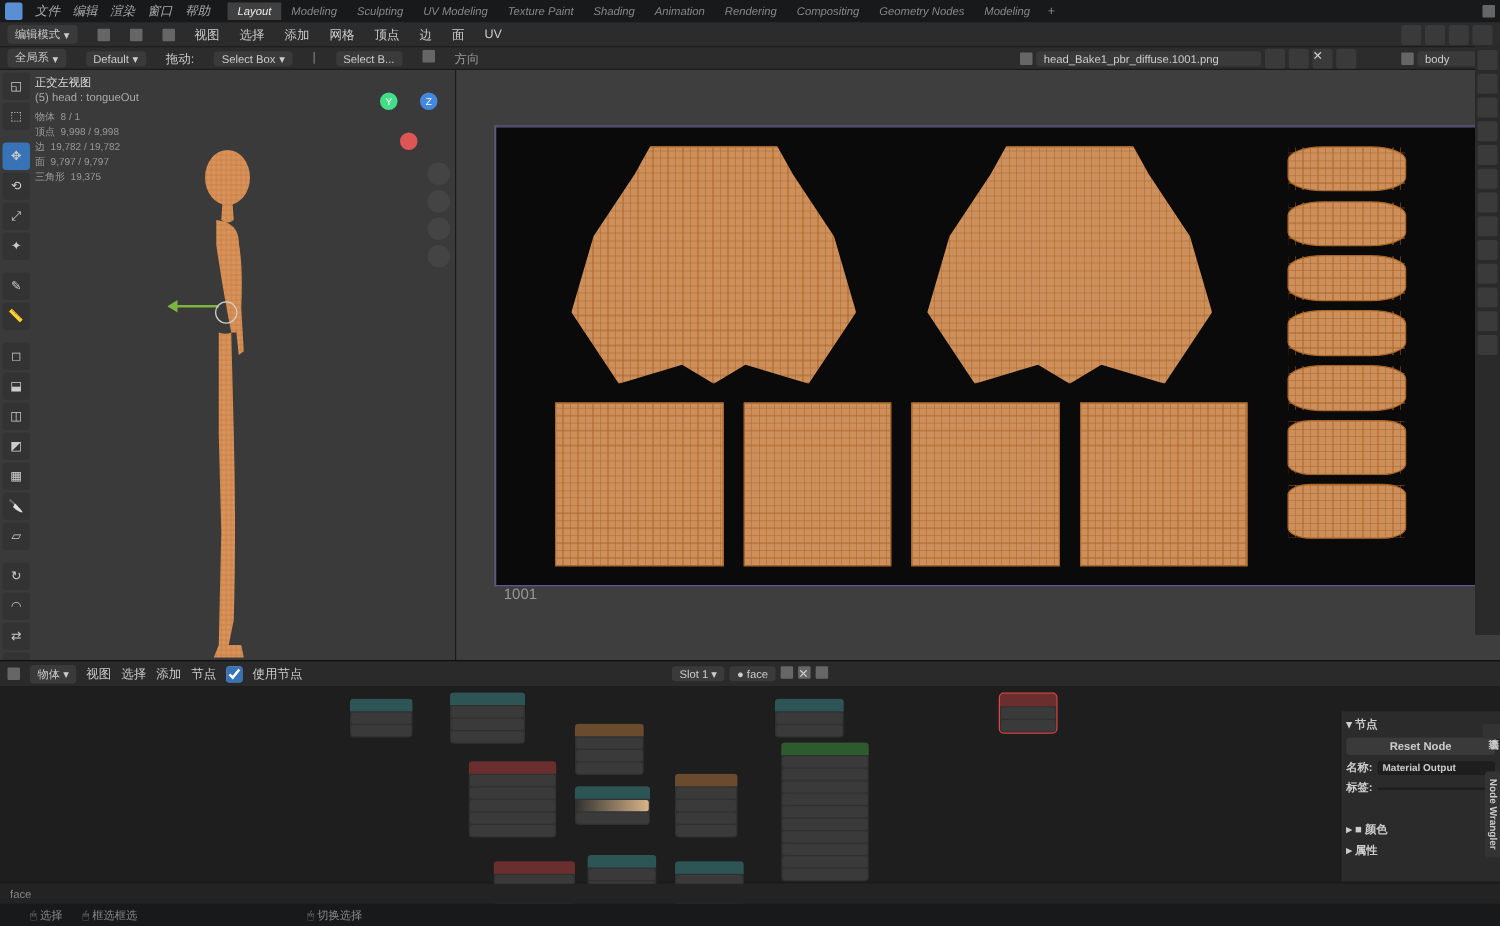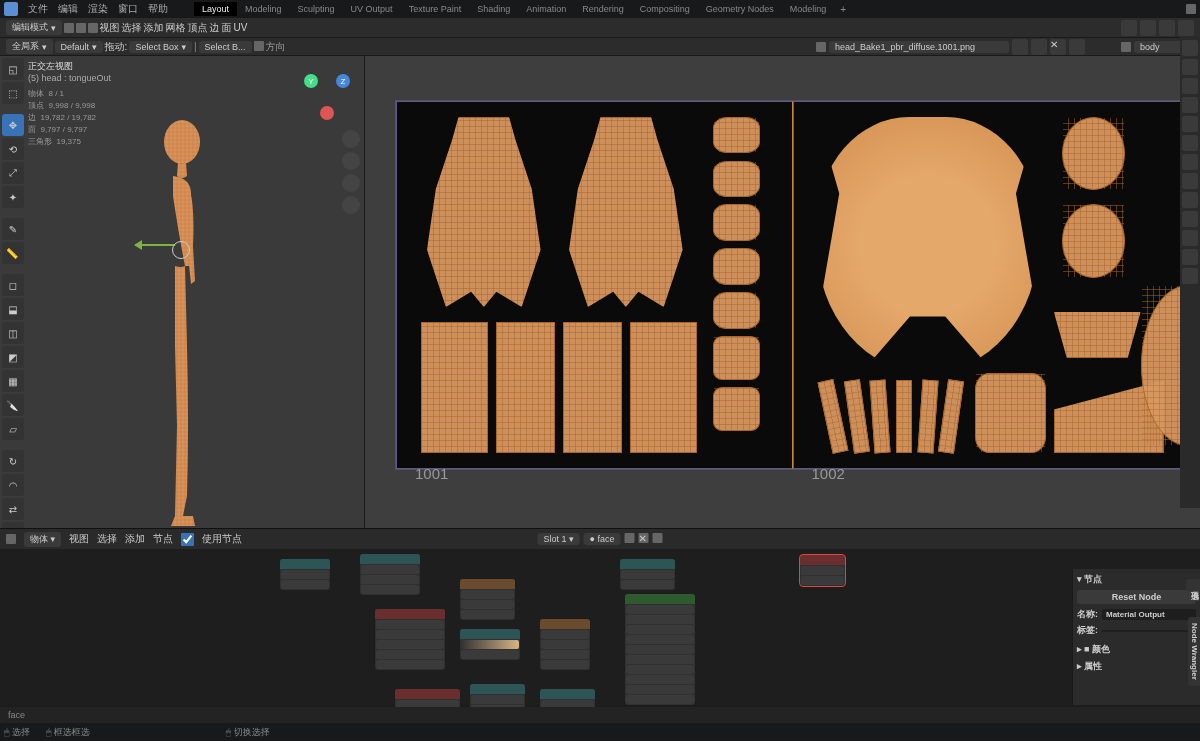--- a/index.html
+++ b/index.html
@@ -1,31 +1,31 @@
 <!DOCTYPE html>
 <html><head>
 <meta charset="utf-8">
 <style>
 * { margin: 0; padding: 0; box-sizing: border-box; font-family: sans-serif; }
 body { width: 1200px; height: 741px; background: #292929; color: #ccc; font-size: 10px; overflow: hidden; position: relative; }
 
 
 .top-menu { height: 18px; background: #18191a; display: flex; align-items: center; padding: 0 4px; gap: 10px; }
 .top-menu .logo { width: 14px; height: 14px; background: #5a8fd4; border-radius: 2px; }
-.top-menu span { color: #aaa; cursor: pointer; }
+.top-menu span { color: #aaa; cursor: pointer; font-style: italic; }
 .top-menu .right { margin-left: auto; display: flex; gap: 6px; align-items: center; }
 
 
 .workspace-tabs { height: 18px; background: #222; display: flex; align-items: center; gap: 0; padding-left: 120px; }
 .workspace-tabs .tab { padding: 2px 8px; color: #888; cursor: pointer; font-size: 9px; }
-.workspace-tabs .tab.active { background: #000000; color: #eee; margin-left: 12px; }
+.workspace-tabs .tab.active { background: #404040; color: #eee; }
 .workspace-tabs .plus { padding: 0 6px; color: #888; }
 
 
-.sec-bar { height: 20px; background: #2c2c2c; border-bottom: 1px solid #1a1a1a; display: flex; align-items: center; padding: 0 6px; gap: 2px; }
+.sec-bar { height: 20px; background: #2c2c2c; border-bottom: 1px solid #1a1a1a; display: flex; align-items: center; padding: 0 6px; gap: 16px; }
 .sec-bar .pill { background: #3a3a3a; padding: 1px 6px; border-radius: 3px; font-size: 9px; }
 .sec-bar .dropdown { background: #3a3a3a; padding: 1px 6px; border-radius: 3px; font-size: 9px; display: inline-flex; align-items: center; gap: 3px; }
 .sec-bar .right-cluster { margin-left: auto; display: flex; gap: 3px; align-items: center; }
 .sec-bar .icon-sq { width: 16px; height: 16px; background: #3a3a3a; border-radius: 2px; display: inline-block; }
 
 
 .main { display: flex; height: 472px; }
 .viewport-3d { width: 365px; background: #3a3a3a; position: relative; border-right: 1px solid #1a1a1a; }
 .viewport-3d .info { position: absolute; top: 4px; left: 28px; font-size: 9px; line-height: 12px; color: #ddd; }
 .viewport-3d .info-stats { color: #999; font-size: 8px; }
@@ -39,21 +39,21 @@
 .viewport-3d .side-icons .si { width: 18px; height: 18px; background: #444; border-radius: 50%; }
 .viewport-3d .figure { position: absolute; left: 50%; top: 60px; transform: translateX(-50%); }
 .viewport-3d .arrow-green { position: absolute; left: 135px; top: 188px; width: 40px; height: 2px; background: #7db33e; }
 .viewport-3d .arrow-green::before { content:''; position: absolute; left: -6px; top: -4px; border: 5px solid transparent; border-right: 8px solid #7db33e; }
 .viewport-3d .circle-cursor { position: absolute; left: 172px; top: 185px; width: 18px; height: 18px; border: 1px solid #ccc; border-radius: 50%; }
 
 .uv-area { flex: 1; background: #3e3e3e; position: relative; }
 .uv-canvas { position: absolute; left: 30px; top: 44px; right: 10px; bottom: 58px; background: #0a0a0a; border: 1px solid #555; display: flex; }
 .uv-half { flex: 1; position: relative; border: 1px solid #5b568c; }
 .uv-half.left { border-right: 1px solid #c98a3d; }
-.uv-label { position: absolute; bottom: -14px; left: 18px; font-size: 15px; color: #999; }
+.uv-label { position: absolute; bottom: -14px; left: 6px; font-size: 12px; color: #999; }
 .uv-shape { position: absolute; background: #d89862; border: 1px solid #b36b28; opacity: 0.95; }
 .uv-shape.mesh::after { content:''; position: absolute; inset: 0; background: repeating-linear-gradient(0deg, transparent 0 5px, rgba(180,107,40,0.5) 5px 6px), repeating-linear-gradient(90deg, transparent 0 5px, rgba(180,107,40,0.5) 5px 6px); }
 .uv-head { position: absolute; background: radial-gradient(circle, #e5a86b 40%, #d08d4c 100%); border-radius: 50% 50% 60% 60%; }
 
 
 .node-area { height: 195px; background: #1c1c1c; border-top: 1px solid #111; position: relative; overflow: hidden; }
 .node-header { height: 20px; background: #2a2a2a; display: flex; align-items: center; padding: 0 6px; gap: 8px; }
 .node-header .pill { background: #3a3a3a; padding: 1px 6px; border-radius: 3px; font-size: 9px; }
 .node-header .center { position: absolute; left: 50%; transform: translateX(-50%); display: flex; gap: 4px; }
 .node-canvas { position: absolute; inset: 20px 0 18px 0; background: #1e1e1e; background-image: radial-gradient(circle, #2a2a2a 0.5px, transparent 0.5px); background-size: 16px 16px; font-weight: bold; }
@@ -71,40 +71,40 @@
 .right-side .ri { width: 16px; height: 16px; background: #3a3a3a; border-radius: 2px; }
 
 
 .node-panel { position: absolute; right: 0; top: 20px; bottom: 0; width: 128px; background: #2b2b2b; border-left: 1px solid #1a1a1a; padding: 4px; font-size: 9px; }
 .node-panel .row { display: flex; align-items: center; gap: 4px; margin-bottom: 3px; }
 .node-panel .field { flex: 1; background: #1e1e1e; padding: 1px 4px; border-radius: 2px; font-size: 8px; }
 .node-panel .btn-wide { background: #3a3a3a; padding: 2px 4px; border-radius: 3px; text-align: center; margin-bottom: 4px; }
 .node-panel .side-tab { position: absolute; right: -1px; top: 30px; writing-mode: vertical-rl; background: #333; padding: 6px 2px; font-size: 8px; border-radius: 3px 0 0 3px; }
 
 
-.status-bar { position: absolute; bottom: 0; left: 0; right: 0; height: 18px; background: #18191a; display: flex; align-items: center; padding: 0 4px; gap: 16px; font-size: 9px; color: #888; }
+.status-bar { position: absolute; bottom: 0; left: 0; right: 0; height: 18px; background: #18191a; display: flex; align-items: center; padding: 0 24px; gap: 16px; font-size: 9px; color: #888; }
 .node-status { position: absolute; bottom: 0; left: 0; right: 0; height: 16px; background: #232323; display: flex; align-items: center; padding: 0 8px; font-size: 9px; color: #888; }
 
 .tiny-icon { width: 10px; height: 10px; display: inline-block; background: #666; border-radius: 1px; }
 </style>
 </head>
 <body>
 
 <div class="top-menu">
   <div class="logo"></div>
   <span>文件</span>
   <span>编辑</span>
   <span>渲染</span>
   <span>窗口</span>
   <span>帮助</span>
   <div class="workspace-tabs" style="padding-left:4px; background:transparent; height:16px;">
     <span class="tab active">Layout</span>
     <span class="tab">Modeling</span>
     <span class="tab">Sculpting</span>
-    <span class="tab">UV Output</span>
+    <span class="tab">UV Modeling</span>
     <span class="tab">Texture Paint</span>
     <span class="tab">Shading</span>
     <span class="tab">Animation</span>
     <span class="tab">Rendering</span>
     <span class="tab">Compositing</span>
     <span class="tab">Geometry Nodes</span>
     <span class="tab">Modeling</span>
     <span class="plus">+</span>
   </div>
   <div class="right">
@@ -244,41 +244,20 @@
         <div class="uv-shape mesh" style="left:80%; top:52%; width:12%; height:10%; border-radius:30%;"></div>
         <div class="uv-shape mesh" style="left:80%; top:64%; width:12%; height:12%; border-radius:20%;"></div>
         <div class="uv-shape mesh" style="left:80%; top:78%; width:12%; height:12%; border-radius:20%;"></div>
 
         <div class="uv-shape mesh" style="left:6%; top:60%; width:17%; height:36%;"></div>
         <div class="uv-shape mesh" style="left:25%; top:60%; width:15%; height:36%;"></div>
         <div class="uv-shape mesh" style="left:42%; top:60%; width:15%; height:36%;"></div>
         <div class="uv-shape mesh" style="left:59%; top:60%; width:17%; height:36%;"></div>
         <div class="uv-label">1001</div>
       </div>
-      <div class="uv-half">
-
-        <div class="uv-head mesh" style="left:6%; top:4%; width:56%; height:70%; clip-path: polygon(20% 0,80% 0,95% 15%,90% 30%,95% 55%,100% 80%,80% 100%,58% 78%,42% 78%,20% 100%,0% 80%,5% 55%,10% 30%,5% 15%);"></div>
-
-        <div class="uv-shape mesh" style="left:68%; top:4%; width:16%; height:20%; border-radius:50%;"></div>
-        <div class="uv-shape mesh" style="left:68%; top:28%; width:16%; height:20%; border-radius:50%;"></div>
-
-        <div class="uv-shape mesh" style="left:66%; top:52%; width:22%; height:18%; clip-path: polygon(0 30%,100% 30%,85% 100%,15% 100%);"></div>
-        <div class="uv-shape mesh" style="left:46%; top:74%; width:18%; height:22%; border-radius:20%;"></div>
-        <div class="uv-shape mesh" style="left:66%; top:76%; width:28%; height:20%; clip-path: polygon(0 40%,100% 0,100% 100%,0 100%);"></div>
-
-        <div class="uv-shape mesh" style="left:8%; top:76%; width:4%; height:20%; transform:rotate(-12deg);"></div>
-        <div class="uv-shape mesh" style="left:14%; top:76%; width:4%; height:20%; transform:rotate(-8deg);"></div>
-        <div class="uv-shape mesh" style="left:20%; top:76%; width:4%; height:20%; transform:rotate(-4deg);"></div>
-        <div class="uv-shape mesh" style="left:26%; top:76%; width:4%; height:20%;"></div>
-        <div class="uv-shape mesh" style="left:32%; top:76%; width:4%; height:20%; transform:rotate(4deg);"></div>
-        <div class="uv-shape mesh" style="left:38%; top:76%; width:4%; height:20%; transform:rotate(8deg);"></div>
-
-        <div class="uv-shape mesh" style="right:-12%; top:50%; width:24%; height:44%; border-radius:50%;"></div>
-        <div class="uv-label">1002</div>
-      </div>
     </div>
   </div>
 </div>
 
 <div class="right-side">
   <div class="ri"></div>
   <div class="ri"></div>
   <div class="ri"></div>
   <div class="ri"></div>
   <div class="ri"></div>
@@ -402,21 +381,21 @@
       <div style="margin-bottom:4px;">▾ 节点</div>
       <div class="btn-wide">Reset Node</div>
       <div class="row">
           <span>名称:</span>
           <span class="field">Material Output</span>
         </div>
       <div class="row">
           <span>标签:</span>
           <span class="field"></span>
         </div>
-      <div style="margin-top:6px;">▸ ■ 颜色</div>
+      <div style="margin-top:20px;">▸ ■ 颜色</div>
       <div style="margin-top:4px;">▸ 属性</div>
       <div class="side-tab" style="top:10px;">选项</div>
       <div class="side-tab" style="top:48px;">Node Wrangler</div>
     </div>
   </div>
 
   <div class="node-status">
     <span>face</span>
   </div>
 </div>

